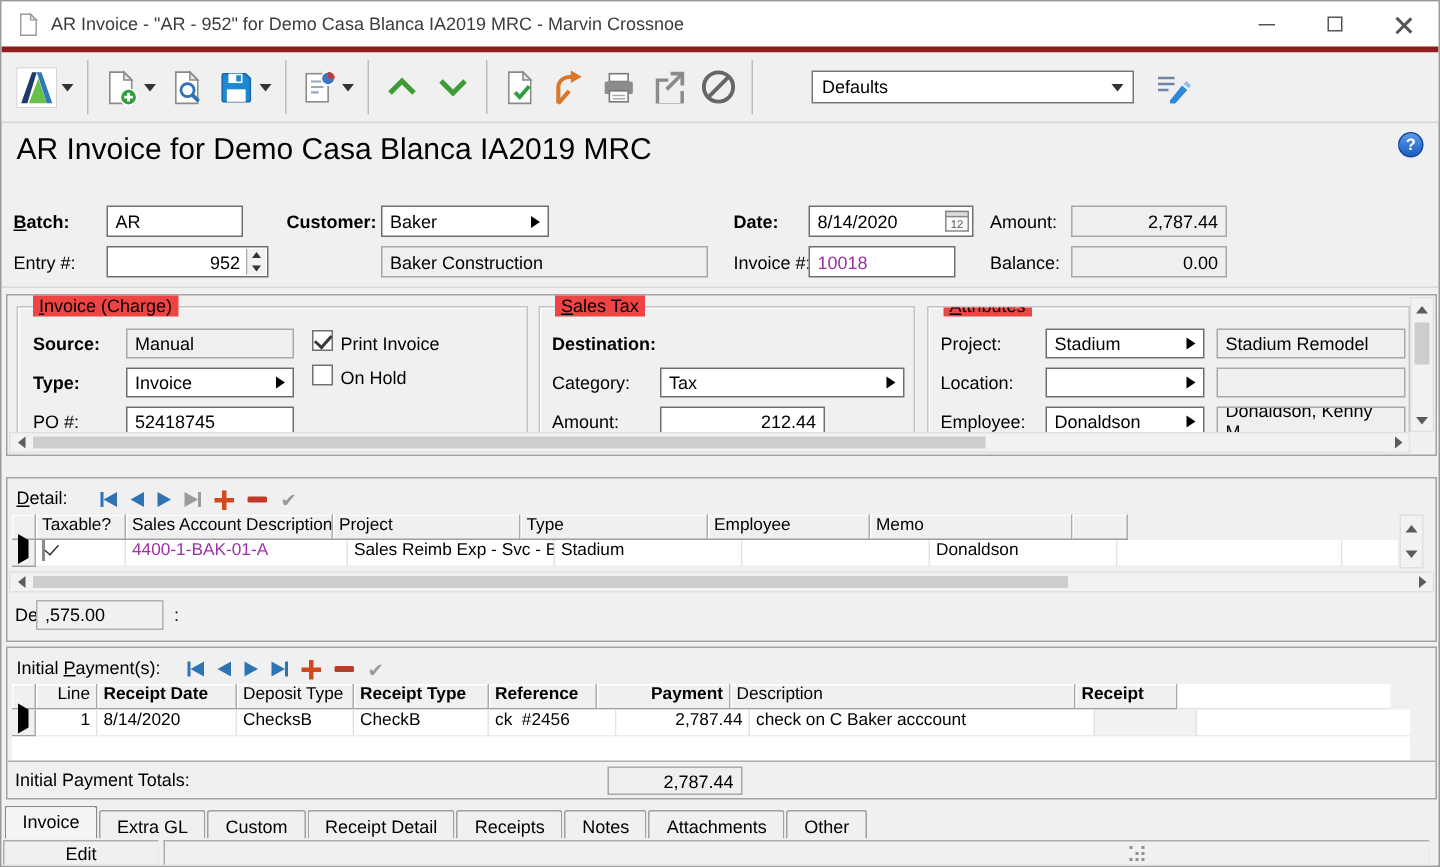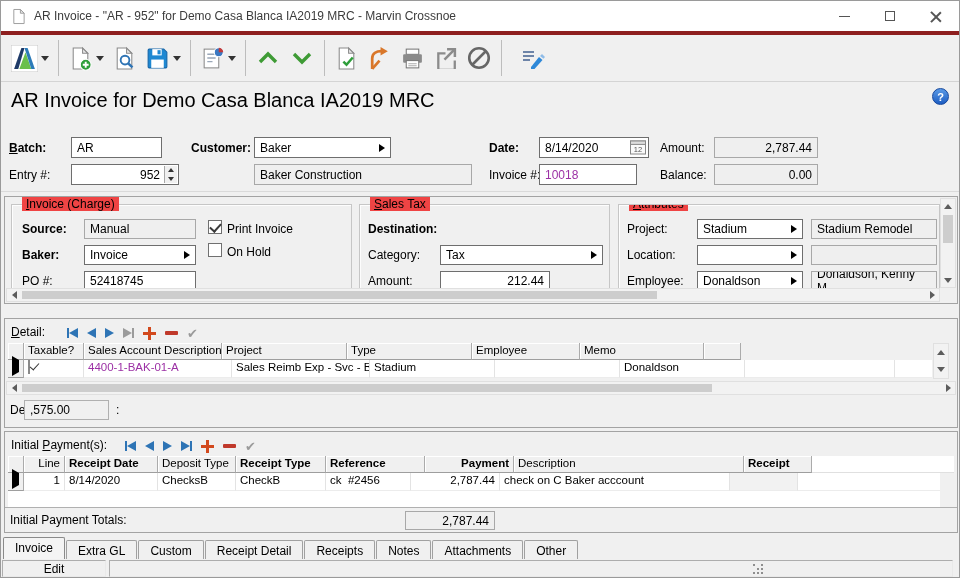--- a/index.html
+++ b/index.html
@@ -232,38 +232,42 @@
         <path d="M20.5 3.5L11 13" stroke="#8b8b8b" stroke-width="2.4"></path>
       </svg>
     </div>
     <div class="tbtn">
       <svg width="26" height="26" viewBox="0 0 24 24">
         <circle cx="12" cy="12" r="9" fill="none" stroke="#666" stroke-width="2.4"></circle>
         <path d="M5.8 18.2L18.2 5.8" stroke="#666" stroke-width="2.4"></path>
       </svg>
     </div>
     <div class="tsep"></div>
+    <div class="combo">
+      <span>Defaults</span>
+      <i class="dd"></i>
+    </div>
     <div class="tbtn" style="margin-left:10px">
       <svg width="24" height="24" viewBox="0 0 24 24">
         <path d="M2 6h11M2 10h11M2 14h7" stroke="#6d84a8" stroke-width="1.8"></path>
         <polygon points="10,21 18,11 21.5,14 13.5,23 10,23" fill="#2E88D8"></polygon>
         <polygon points="19,10 21,8 24,11 22.5,12.8" fill="#8fbce8"></polygon>
       </svg>
     </div>
   </div>
 
   <div class="pagetitle">AR Invoice for Demo Casa Blanca IA2019 MRC</div>
   <div class="help">?</div>
 
   <div class="lbl b accel" style="left:8px; top:140px">Batch:</div>
   <div class="field" style="left:70px; top:136px; width:91px">
       <span>AR</span>
     </div>
   <div class="lbl b" style="left:190px; top:140px">Customer:</div>
-  <div class="field" style="left:253px; top:136px; width:137px">
+  <div class="field" style="left:253px; top:136px; width:112px">
       <span>Baker</span>
       <i class="combo-arrow"></i>
     </div>
   <div class="lbl b" style="left:488px; top:140px">Date:</div>
   <div class="field" style="left:538px; top:136px; width:110px; padding-right:20px">
       <span>8/14/2020</span>
     <svg class="calbtn" viewBox="0 0 16 15">
         <rect x="0.5" y="1" width="15" height="13" fill="#fafafa" stroke="#888"></rect>
         <rect x="0.5" y="1" width="15" height="3.4" fill="#ddd" stroke="#888"></rect>
         <text x="8" y="12" font-size="7.5" text-anchor="middle" fill="#555" font-family="Liberation Sans, sans-serif">12</text>
@@ -302,21 +306,21 @@
 
   <div class="panel" style="top:195px; height:108px">
     <div class="gb" style="left:6px; top:7px; width:341px; height:88px">
       <div class="legend accel">Invoice (Charge)</div>
       <div class="lbl b" style="left:10px; top:17px">Source:</div>
       <div class="field fsm ro" style="left:72px; top:14px; width:112px">
           <span>Manual</span>
         </div>
       <div class="cb checked" style="left:196px; top:15px"></div>
       <div class="lbl" style="left:215px; top:17px">Print Invoice</div>
-      <div class="lbl b" style="left:10px; top:43px">Baker:</div>
+      <div class="lbl b" style="left:10px; top:43px">Type:</div>
       <div class="field fsm" style="left:72px; top:40px; width:112px">
           <span>Invoice</span>
           <i class="combo-arrow"></i>
         </div>
       <div class="cb" style="left:196px; top:38px"></div>
       <div class="lbl" style="left:215px; top:40px">On Hold</div>
       <div class="lbl" style="left:10px; top:69px">PO #:</div>
       <div class="field fsm" style="left:72px; top:66px; width:112px">
           <span>52418745</span>
         </div>
@@ -411,21 +415,21 @@
     </div>
 
     <div class="grid" style="left:3px; top:24px">
       <div class="grow">
         <div class="hc" style="width:16px"></div>
         <div class="hc" style="width:60px">Taxable?</div>
         <div class="hc" style="width:138px">Sales Account Description</div>
         <div class="hc" style="width:125px">Project</div>
         <div class="hc" style="width:125px">Type</div>
         <div class="hc" style="width:108px">Employee</div>
-        <div class="hc" style="width:124px">Memo</div>
+        <div class="hc" style="width:135px">Memo</div>
         <div class="hc" style="width:37px"></div>
       </div>
       <div class="grow">
         <div class="selc" style="width:16px"><i class="rowmark"></i></div>
         <div class="dc" style="width:60px"><span class="gcb checked"></span></div>
         <div class="dc purple" style="width:148px">4400-1-BAK-01-A</div>
         <div class="dc" style="width:138px">Sales Reimb Exp - Svc - Ba</div>
         <div class="dc" style="width:125px">Stadium</div>
         <div class="dc" style="width:125px"></div>
         <div class="dc" style="width:125px">Donaldson</div>
@@ -483,21 +487,21 @@
       <span class="nv ic-check"></span>
     </div>
 
     <div class="grid" style="left:3px; top:24px">
       <div class="grow">
         <div class="hc" style="width:16px"></div>
         <div class="hc" style="width:41px; text-align:right">Line</div>
         <div class="hc b" style="width:93px">Receipt Date</div>
         <div class="hc" style="width:78px">Deposit Type</div>
         <div class="hc b" style="width:90px">Receipt Type</div>
-        <div class="hc b" style="width:99px">Reference</div>
+        <div class="hc b" style="width:72px">Reference</div>
         <div class="hc b" style="width:89px; text-align:right">Payment</div>
         <div class="hc" style="width:230px">Description</div>
         <div class="hc b" style="width:68px">Receipt</div>
         <div style="width:142px; background:#fff; border-bottom:1px solid #e0e0e0"></div>
       </div>
       <div class="grow">
         <div class="selc" style="width:16px"><i class="rowmark"></i></div>
         <div class="dc" style="width:41px; text-align:right">1</div>
         <div class="dc" style="width:93px">8/14/2020</div>
         <div class="dc" style="width:78px">ChecksB</div>

